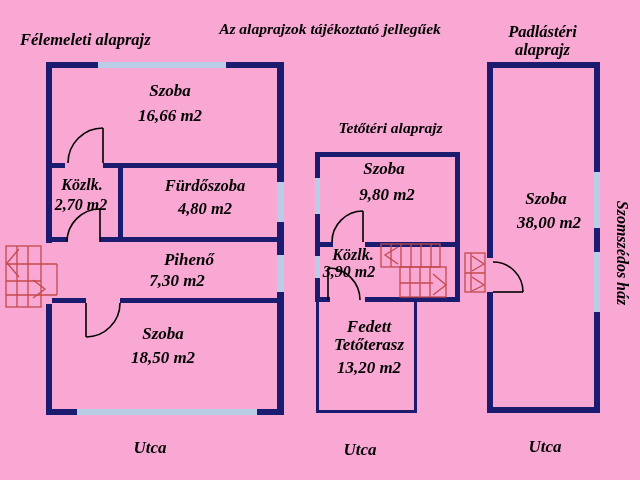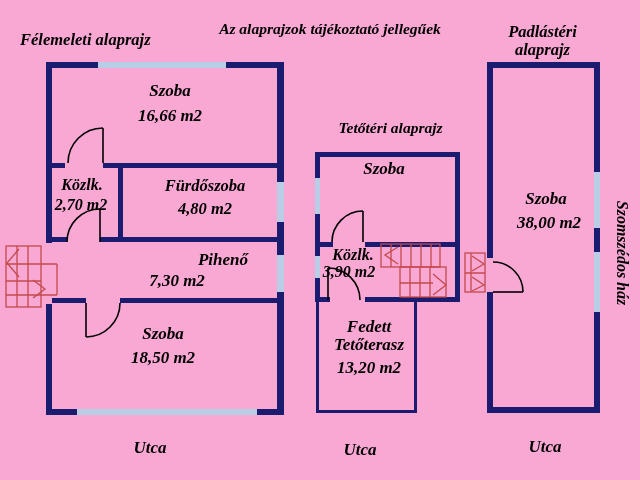--- a/index.html
+++ b/index.html
@@ -130,27 +130,28 @@
 
   <div class="label t17" style="left:110px;top:81px;width:120px;">Szoba</div>
   <div class="label t17" style="left:110px;top:106px;width:120px;">16,66 m2</div>
 
   <div class="label t16s" style="left:48px;top:176px;width:68px;">Közlk.</div>
   <div class="label t16s" style="left:45px;top:196px;width:72px;">2,70 m2</div>
 
   <div class="label t16" style="left:145px;top:177px;width:120px;">Fürdőszoba</div>
   <div class="label t16" style="left:145px;top:200px;width:120px;">4,80 m2</div>
 
-  <div class="label t17" style="left:130px;top:250px;width:118px;text-align:right;">Pihenő</div>
+  <div class="label t17" style="left:130px;top:250px;width:118px;">Pihenő</div>
   <div class="label t17" style="left:118px;top:271px;width:118px;">7,30 m2</div>
 
   <div class="label t17" style="left:103px;top:324px;width:120px;">Szoba</div>
   <div class="label t17" style="left:102px;top:348px;width:122px;">18,50 m2</div>
 
   <div class="label t17" style="left:325px;top:159px;width:118px;">Szoba</div>
+  <div class="label t17" style="left:327px;top:185px;width:120px;">9,80 m2</div>
 
   <div class="label t16s" style="left:322px;top:246px;width:62px;">Közlk.</div>
   <div class="label t16s" style="left:318px;top:263px;width:62px;">3,90 m2</div>
 
   <div class="label t17" style="left:310px;top:335px;width:118px;">Tetőterasz</div>
   <div class="label t17" style="left:310px;top:317px;width:118px;">Fedett</div>
   <div class="label t17" style="left:310px;top:358px;width:118px;">13,20 m2</div>
 
   <div class="label t17" style="left:487px;top:189px;width:118px;">Szoba</div>
   <div class="label t17" style="left:490px;top:213px;width:118px;">38,00 m2</div>

